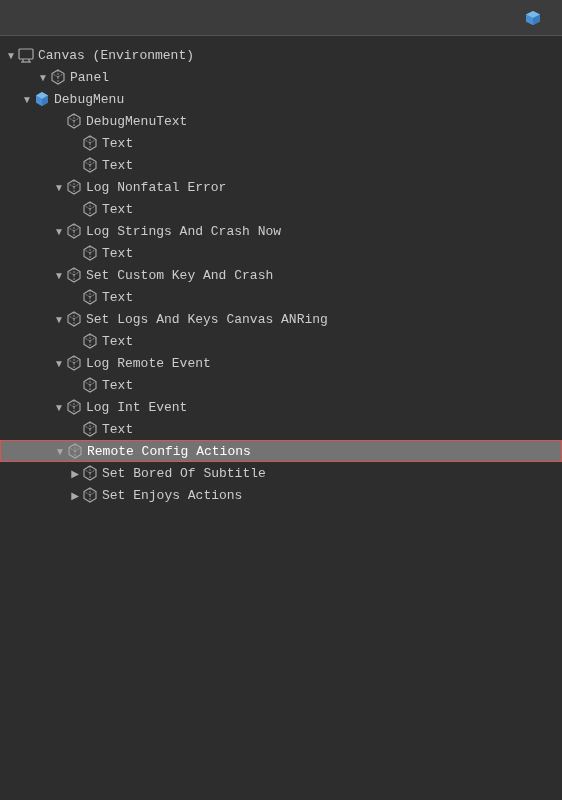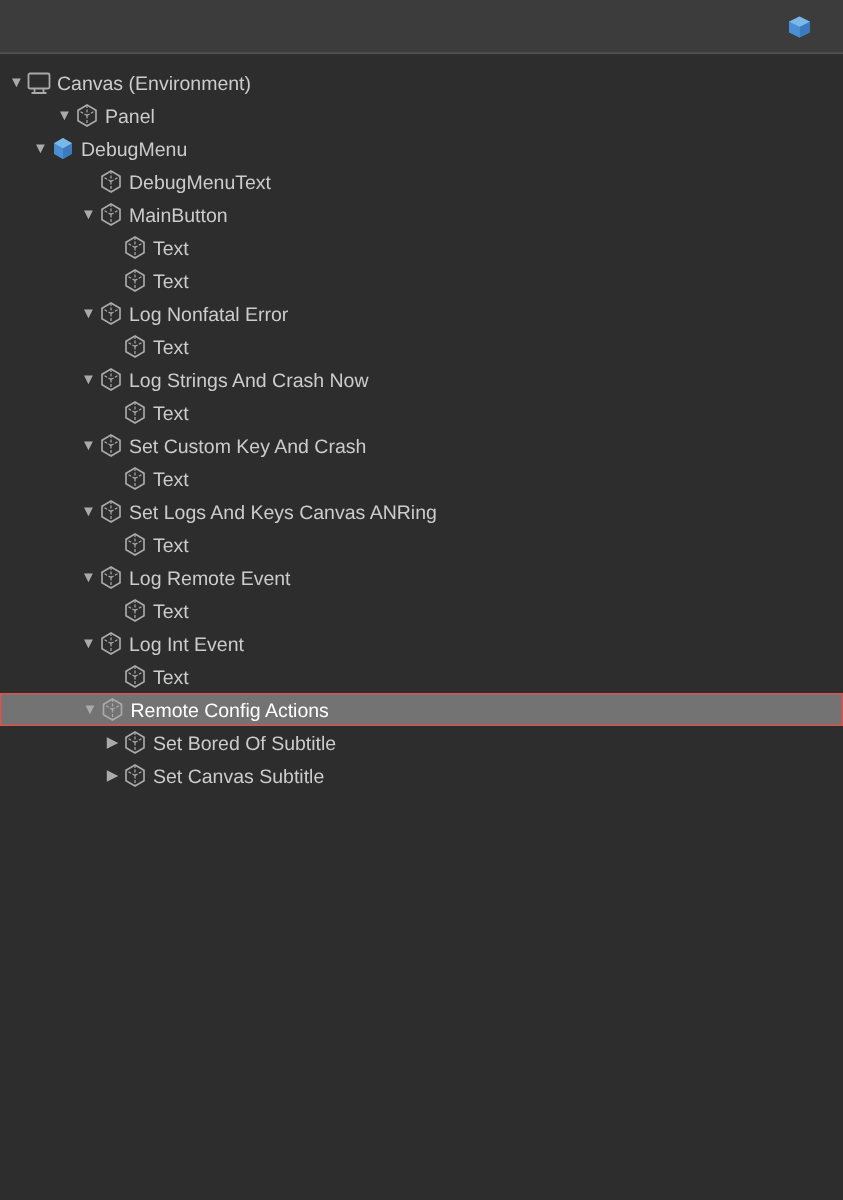--- a/index.html
+++ b/index.html
@@ -81,20 +81,21 @@
       justify-content: center;
       width: 16px;
       height: 16px;
       margin-right: 4px;
       flex-shrink: 0;
     }
 
     .node-label {
       color: #cccccc;
       font-size: 13px;
+      font-family: Liberation Mono, monospace;
     }
     .tree-row.selected .node-label {
       color: #ffffff;
     }
   </style>
 </head>
 <body>
 
 <div class="header">
   <div class="header-title">
@@ -157,34 +158,20 @@
       <polygon points="8,1 14,4.5 14,11.5 8,15 2,11.5 2,4.5" fill="none" stroke="#aaaaaa" stroke-width="1.1"></polygon>
       <line x1="8" y1="1" x2="8" y2="8" stroke="#aaaaaa" stroke-width="0.8" stroke-dasharray="2,1"></line>
       <line x1="8" y1="8" x2="14" y2="4.5" stroke="#aaaaaa" stroke-width="0.8" stroke-dasharray="2,1"></line>
       <line x1="8" y1="8" x2="2" y2="4.5" stroke="#aaaaaa" stroke-width="0.8" stroke-dasharray="2,1"></line>
       <line x1="8" y1="8" x2="8" y2="15" stroke="#aaaaaa" stroke-width="0.8" stroke-dasharray="2,1"></line>
     </svg>
       </span>
       <span class="node-label">DebugMenuText</span>
     </div>
     <div class="tree-row">
-      <span class="indent" style="width: 52px;"></span>
-      <span class="arrow expanded"></span>
-      <span class="node-icon">
-        <svg viewBox="0 0 16 16" width="16" height="16">
-      <polygon points="8,1 14,4.5 14,11.5 8,15 2,11.5 2,4.5" fill="none" stroke="#aaaaaa" stroke-width="1.1"></polygon>
-      <line x1="8" y1="1" x2="8" y2="8" stroke="#aaaaaa" stroke-width="0.8" stroke-dasharray="2,1"></line>
-      <line x1="8" y1="8" x2="14" y2="4.5" stroke="#aaaaaa" stroke-width="0.8" stroke-dasharray="2,1"></line>
-      <line x1="8" y1="8" x2="2" y2="4.5" stroke="#aaaaaa" stroke-width="0.8" stroke-dasharray="2,1"></line>
-      <line x1="8" y1="8" x2="8" y2="15" stroke="#aaaaaa" stroke-width="0.8" stroke-dasharray="2,1"></line>
-    </svg>
-      </span>
-      <span class="node-label">MainButton</span>
-    </div>
-    <div class="tree-row">
       <span class="indent" style="width: 68px;"></span>
       <span class="arrow empty"></span>
       <span class="node-icon">
         <svg viewBox="0 0 16 16" width="16" height="16">
       <polygon points="8,1 14,4.5 14,11.5 8,15 2,11.5 2,4.5" fill="none" stroke="#aaaaaa" stroke-width="1.1"></polygon>
       <line x1="8" y1="1" x2="8" y2="8" stroke="#aaaaaa" stroke-width="0.8" stroke-dasharray="2,1"></line>
       <line x1="8" y1="8" x2="14" y2="4.5" stroke="#aaaaaa" stroke-width="0.8" stroke-dasharray="2,1"></line>
       <line x1="8" y1="8" x2="2" y2="4.5" stroke="#aaaaaa" stroke-width="0.8" stroke-dasharray="2,1"></line>
       <line x1="8" y1="8" x2="8" y2="15" stroke="#aaaaaa" stroke-width="0.8" stroke-dasharray="2,1"></line>
     </svg>
@@ -406,15 +393,15 @@
       <span class="arrow collapsed"></span>
       <span class="node-icon">
         <svg viewBox="0 0 16 16" width="16" height="16">
       <polygon points="8,1 14,4.5 14,11.5 8,15 2,11.5 2,4.5" fill="none" stroke="#aaaaaa" stroke-width="1.1"></polygon>
       <line x1="8" y1="1" x2="8" y2="8" stroke="#aaaaaa" stroke-width="0.8" stroke-dasharray="2,1"></line>
       <line x1="8" y1="8" x2="14" y2="4.5" stroke="#aaaaaa" stroke-width="0.8" stroke-dasharray="2,1"></line>
       <line x1="8" y1="8" x2="2" y2="4.5" stroke="#aaaaaa" stroke-width="0.8" stroke-dasharray="2,1"></line>
       <line x1="8" y1="8" x2="8" y2="15" stroke="#aaaaaa" stroke-width="0.8" stroke-dasharray="2,1"></line>
     </svg>
       </span>
-      <span class="node-label">Set Canvas Subtitle</span>
+      <span class="node-label">Set Enjoys Actions</span>
     </div>
   </div>
 
 </body></html>

